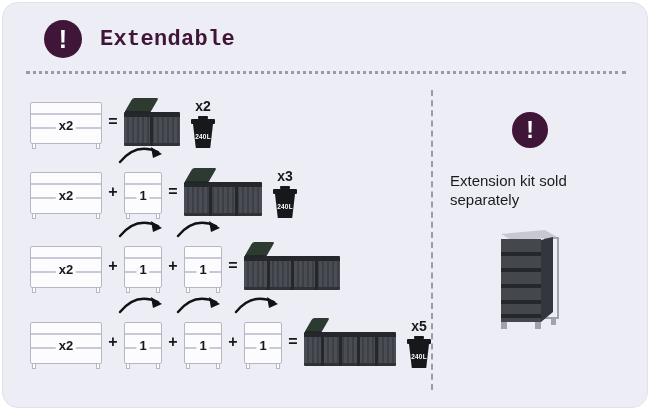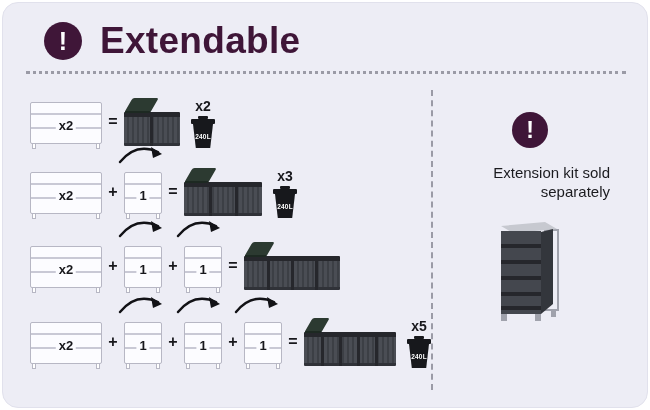--- a/index.html
+++ b/index.html
@@ -5,21 +5,21 @@
   * { margin:0; padding:0; box-sizing:border-box; }
   html,body { width:650px; height:410px; background:#ffffff; font-family:"Liberation Sans", sans-serif; }
   .stage { position:relative; width:650px; height:410px; overflow:hidden; }
   .card { position:absolute; inset:2px; background:#ededf5; border:1px solid #e1e1ec; border-radius:16px; }
 
   
   .header { position:absolute; left:44px; top:20px; display:flex; align-items:center; gap:18px; }
   .circle { width:38px; height:38px; border-radius:50%; background:#3f1638; color:#fff;
             display:flex; align-items:center; justify-content:center;
             font-weight:bold; font-size:25px; line-height:1; }
-  .title { font-family:Liberation Sans, sans-serif; font-size:37px; font-weight:700; color:#3f1638; letter-spacing:.3px; }
+  .title { font-family:Liberation Mono, monospace; font-size:22px; font-weight:700; color:#3f1638; letter-spacing:.3px; }
   .dotted { position:absolute; left:26px; right:24px; top:71px; border-top:3px dotted #9b9ba6; }
 
   
   .diagram { position:absolute; left:30px; top:88px; width:402px; height:312px; }
   .row { position:absolute; left:0; display:flex; align-items:flex-end; gap:5px; height:56px; }
   .op { font-size:16px; font-weight:bold; color:#17171b; width:12px; text-align:center; margin-bottom:19px; }
 
   
   .frame { position:relative; height:42px; border:1.5px solid #b7b7c4; background:#fcfcff; border-radius:2px; margin-bottom:6px; }
   .frame.big { width:72px; }
@@ -50,21 +50,21 @@
   .bin-body { width:20px; height:24px; background:#17181c; clip-path:polygon(0 0,100% 0,86% 100%,14% 100%);
               display:flex; align-items:center; justify-content:center; }
   .bin-body span { color:#fff; font-size:6.5px; font-weight:bold; letter-spacing:.2px; }
 
   .arrow { position:absolute; width:46px; height:20px; }
 
   
   .vdivider { position:absolute; left:431px; top:90px; height:300px; border-left:2px dashed #9b9ba6; }
   .side { position:absolute; left:444px; top:112px; width:172px; display:flex; flex-direction:column; align-items:center; }
   .side .circle { width:36px; height:36px; font-size:23px; }
-  .note { margin-top:16px; width:160px; font-size:15px; line-height:1.25; color:#1b1b1f; text-align:right; }
+  .note { margin-top:24px; width:160px; font-size:15px; line-height:1.25; color:#1b1b1f; text-align:left; }
   .kit { margin-top:14px; }
 </style>
 </head>
 <body>
 
 <div class="stage">
   <div class="card"></div>
 
   <div class="header">
     <div class="circle">!</div>

